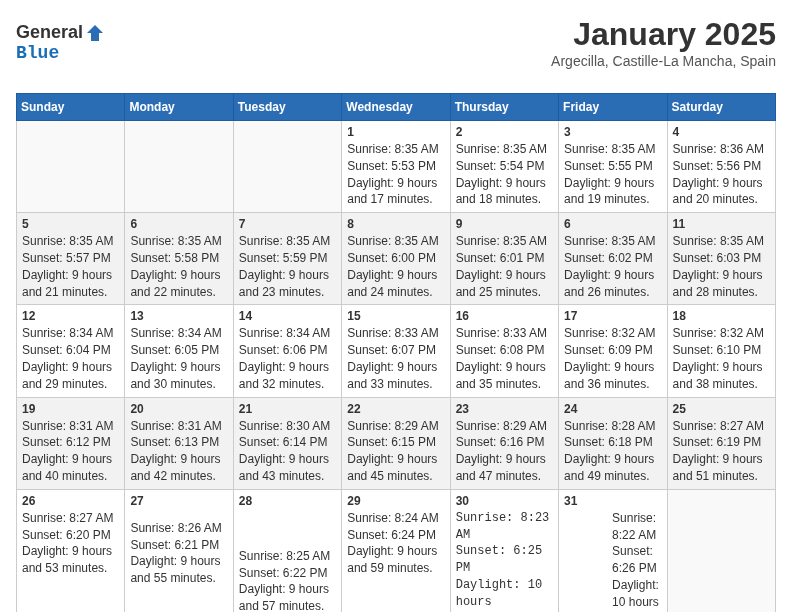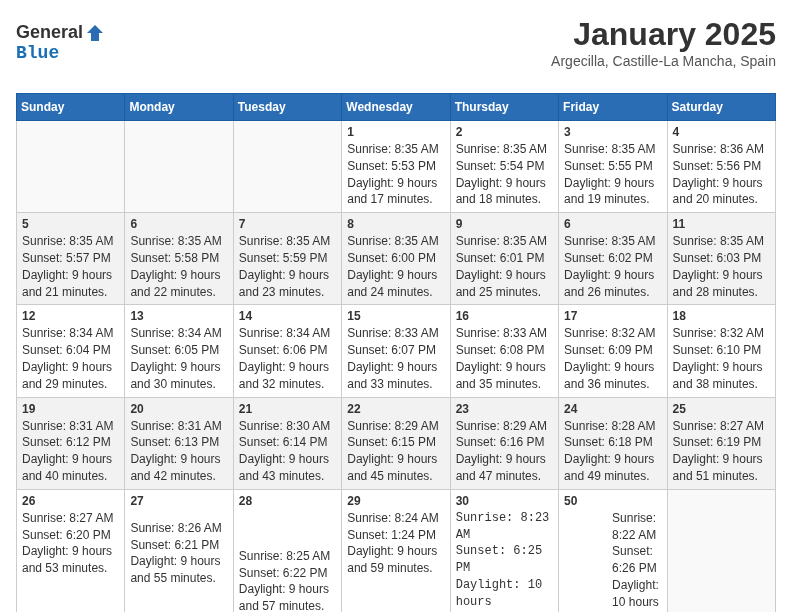--- a/index.html
+++ b/index.html
@@ -332,33 +332,33 @@
         <td>
           <div class="day-number">28</div>
           <div class="day-info" style="white-space: pre-line; margin-top: 40px;">Sunrise: 8:25 AM
 Sunset: 6:22 PM
 Daylight: 9 hours
 and 57 minutes.</div>
         </td>
         <td>
           <div class="day-number">29</div>
           <div class="day-info" style="white-space: pre-line;">Sunrise: 8:24 AM
-Sunset: 1:24 PM
+Sunset: 6:24 PM
 Daylight: 9 hours
 and 59 minutes.</div>
         </td>
         <td>
           <div class="day-number">30</div>
           <div class="day-info" style="white-space: pre-line; font-family: Liberation Mono, monospace;">Sunrise: 8:23 AM
 Sunset: 6:25 PM
 Daylight: 10 hours
 and 1 minute.</div>
         </td>
         <td>
-          <div class="day-number">50</div>
+          <div class="day-number">31</div>
           <div class="day-info" style="white-space: pre-line; margin-left: 48px;">Sunrise: 8:22 AM
 Sunset: 6:26 PM
 Daylight: 10 hours
 and 3 minutes.</div>
         </td>
         <td class="empty"></td>
       </tr>
     </tbody>
 </table>
 

